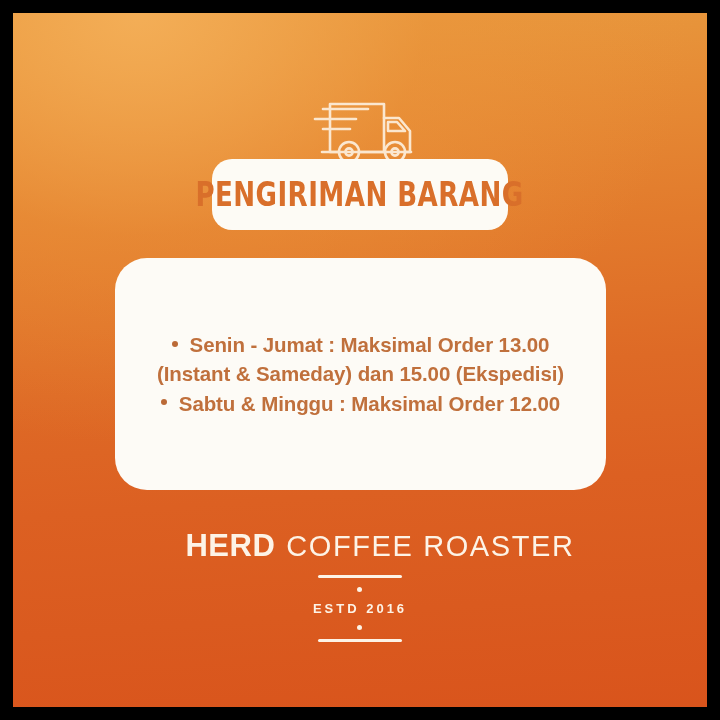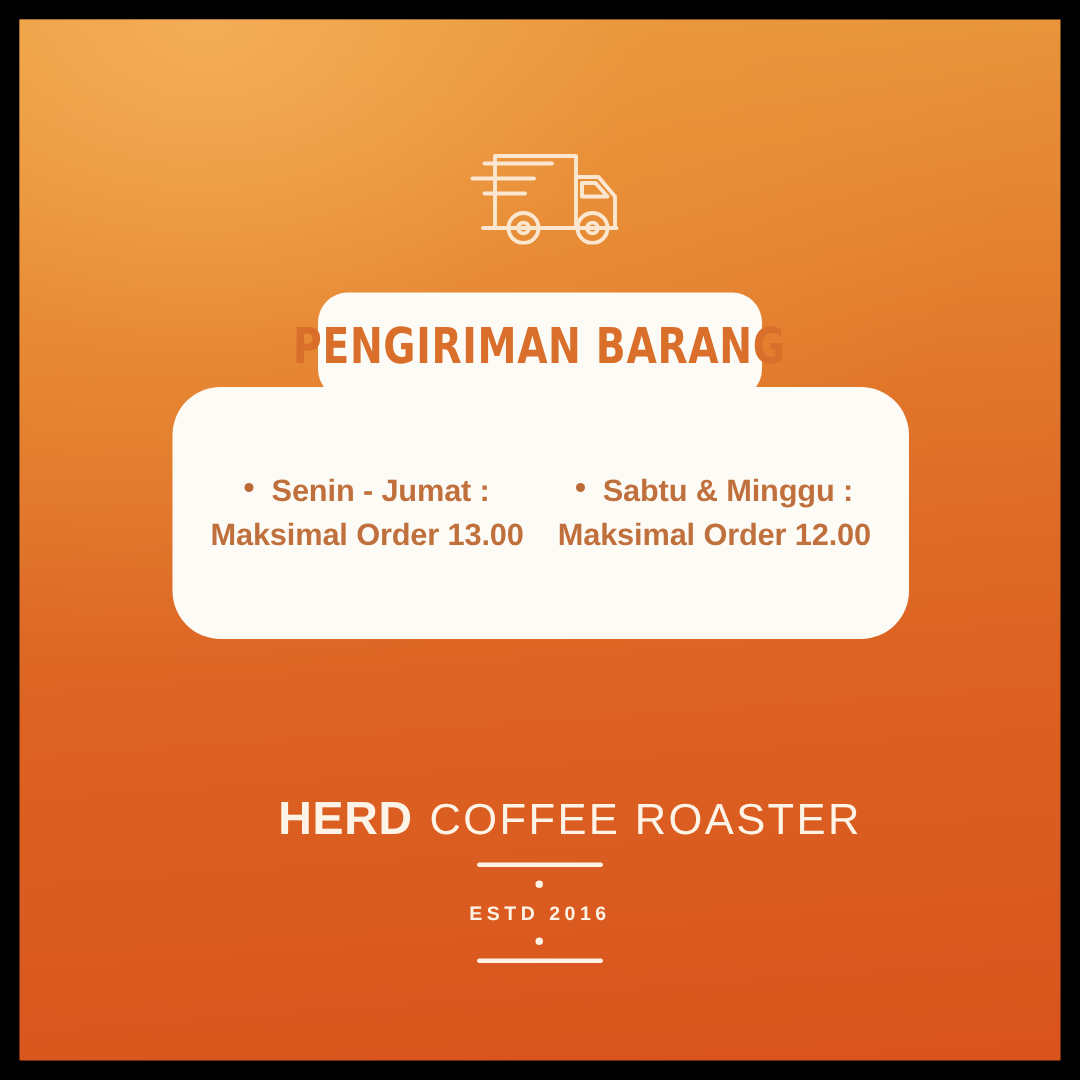--- a/index.html
+++ b/index.html
@@ -56,44 +56,44 @@
     position: absolute;
     left: 199px;
     top: 146px;
     width: 296px;
     height: 71px;
     background: #fdfbf5;
     border-radius: 20px;
     display: flex;
     align-items: center;
     justify-content: center;
-    margin-top: 36px;
   }
   .badge-text {
     font-family: "Liberation Sans Narrow", "DejaVu Sans Condensed", "Liberation Sans", sans-serif;
     font-weight: 700;
     font-size: 33px;
     letter-spacing: 0.5px;
     color: #d96f2a;
     transform: scaleX(0.88);
     transform-origin: center;
     white-space: nowrap;
     line-height: 1;
   }
 
   
   .card {
     position: absolute;
     left: 102px;
     top: 245px;
     width: 491px;
-    height: 168px;
+    height: 232px;
     background: #fdfbf6;
     border-radius: 32px;
     display: flex;
+    flex-direction: column;
     justify-content: center;
     align-items: center;
     padding: 0 14px;
     box-sizing: border-box;
   }
   .para {
     color: #c0703c;
     font-weight: 700;
     font-size: 20.5px;
     line-height: 1.42;
@@ -199,20 +199,21 @@
       </svg>
     </div>
 
     <div class="badge">
       <div class="badge-text">PENGIRIMAN BARANG</div>
     </div>
 
     <div class="card">
       <div class="para">
         <span class="bullet-dot"></span><span>Senin - Jumat : Maksimal Order 13.00</span><br>
+        <span>(Instant &amp; Sameday) dan 15.00 (Ekspedisi)</span>
       </div>
       <div class="para">
         <span class="bullet-dot"></span><span>Sabtu &amp; Minggu : Maksimal Order 12.00</span><br>
       </div>
     </div>
 
     <div class="logo">
       <div class="logo-row">
         <span class="logo-herd">HERD</span>
         <span class="logo-rest">COFFEE ROASTER</span>

